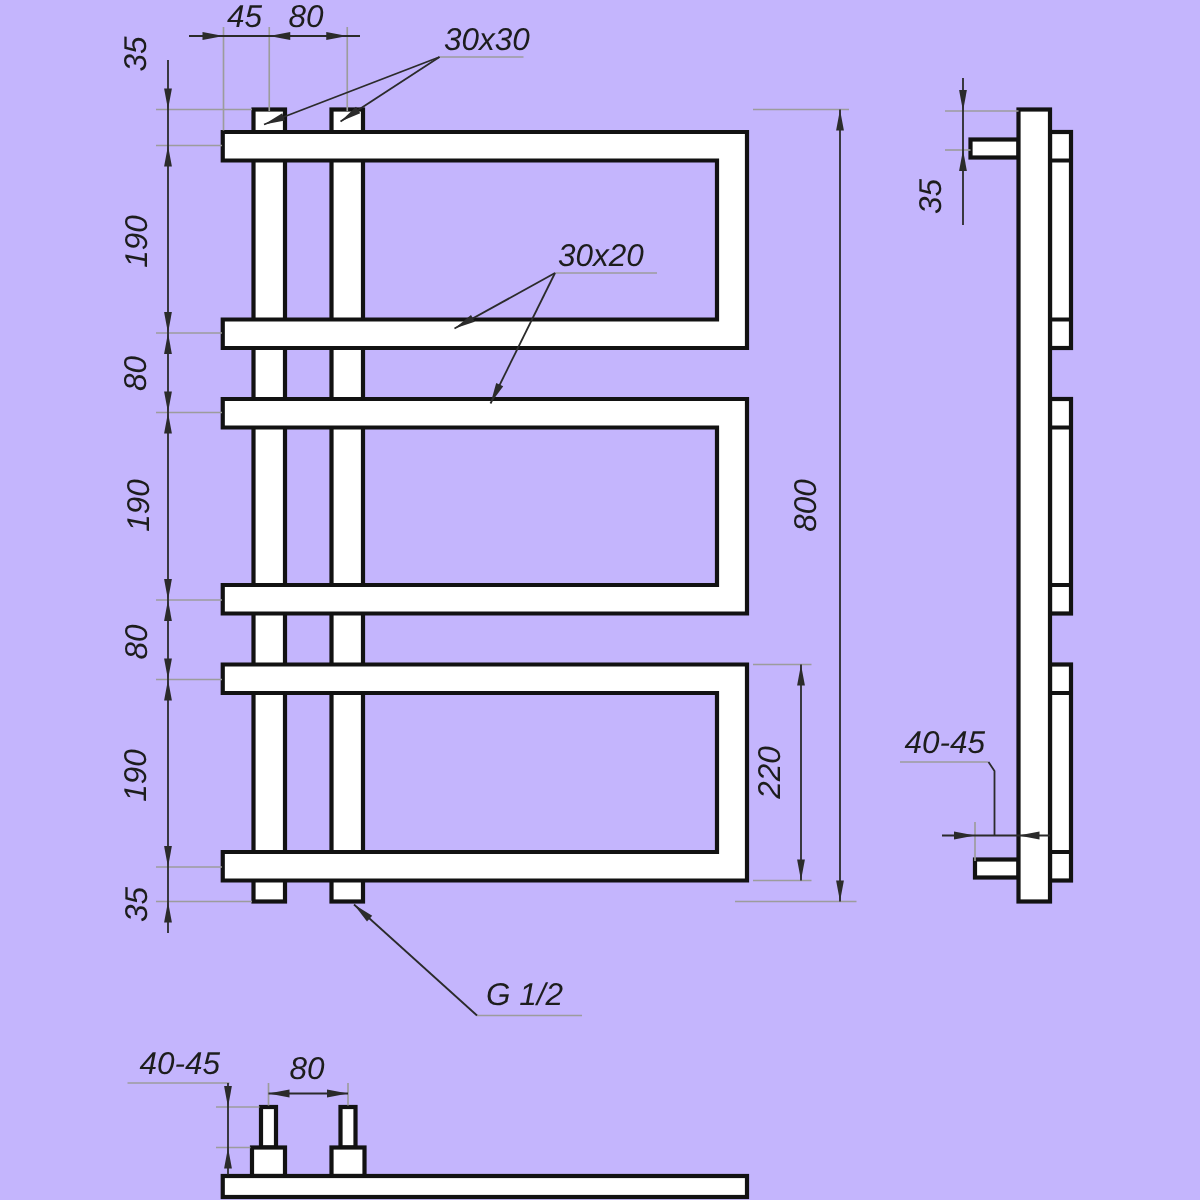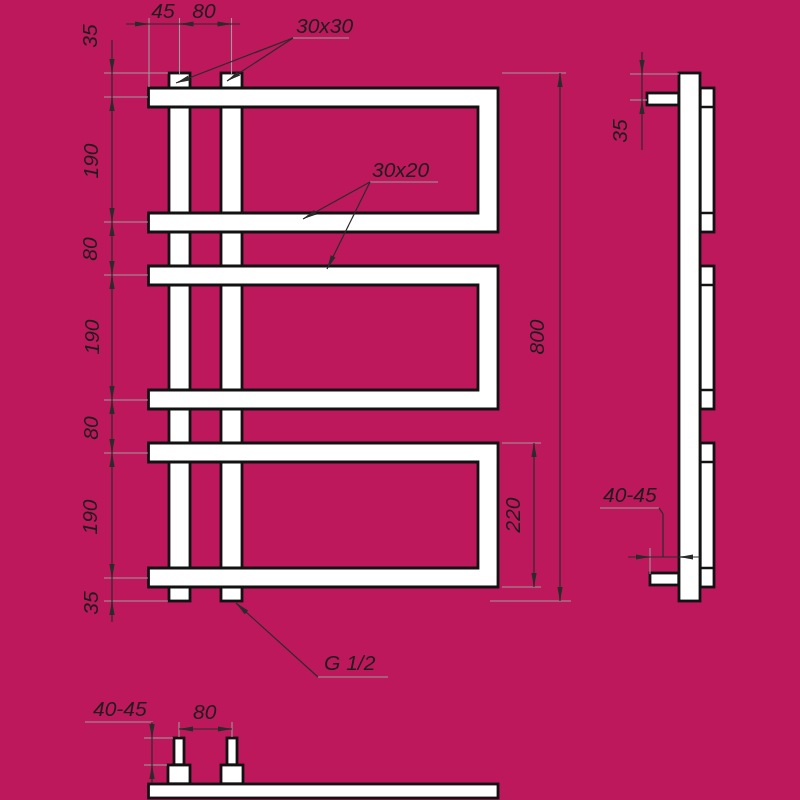--- a/index.html
+++ b/index.html
@@ -1,16 +1,16 @@
 <!DOCTYPE html>
 <html><head>
 <meta charset="utf-8">
 <style>
   html,body{margin:0;padding:0;background:#ffffff;}
-  .stage{position:relative;width:800px;height:800px;background:#be185d;overflow:hidden;text-align:right;}
+  .stage{position:relative;width:800px;height:800px;background:#c4b5fd;overflow:hidden;text-align:right;}
   svg{display:block;}
   .geo{fill:#ffffff;stroke:#121212;stroke-width:2.8;stroke-linejoin:miter;}
   .geoline{fill:none;stroke:#121212;stroke-width:2.6;}
   .dim{fill:none;stroke:#2b2b2b;stroke-width:1.2;}
   .arrow{fill:#2b2b2b;stroke:none;}
   .ext{fill:none;stroke:#9c9c9c;stroke-width:1.1;}
   .lbl{font-family:"Liberation Sans",sans-serif;font-style:italic;font-size:21px;fill:#1d1d1d;}
   .mid{text-anchor:middle;}
 </style>
 </head>

